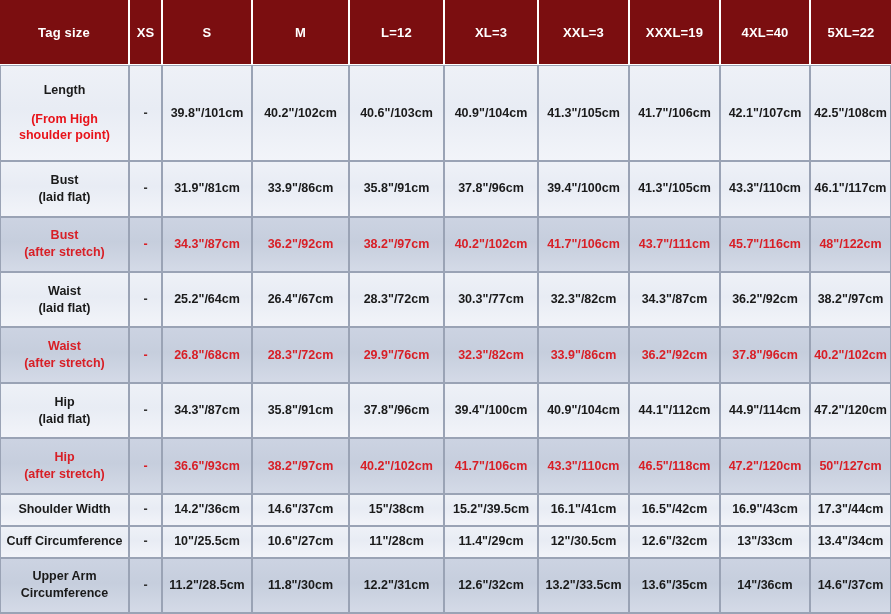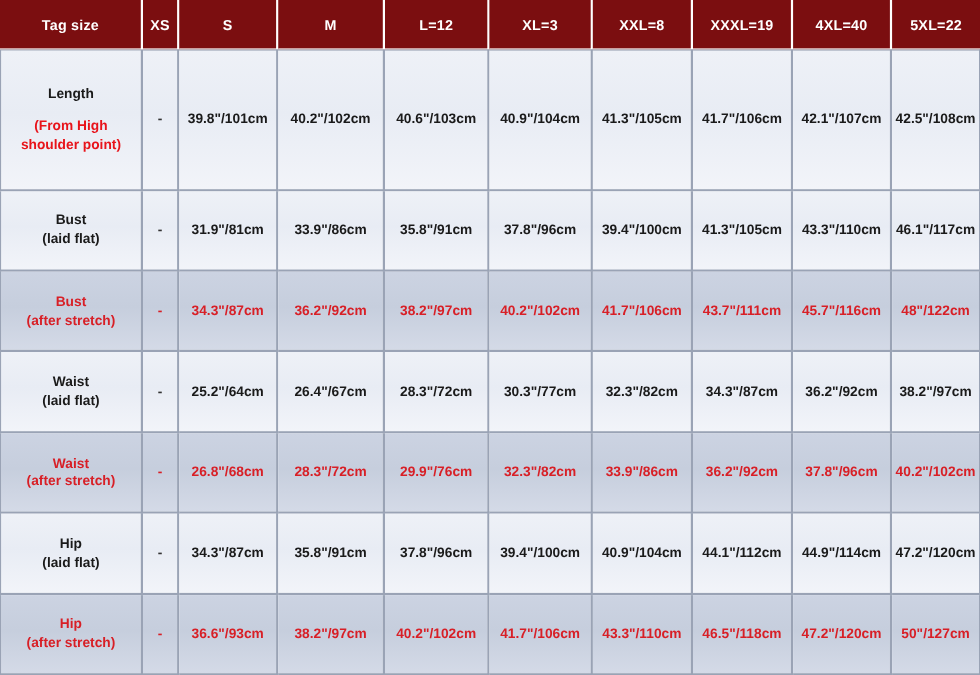--- a/index.html
+++ b/index.html
@@ -26,21 +26,21 @@
 
   
   thead tr.header-row th {
     background: #7b0e10;
     color: #ffffff;
     font-size: 13px;
     font-weight: bold;
     text-align: center;
     vertical-align: middle;
     height: 40px;
-    padding: 2px 2px;
+    padding: 12px 2px;
     border-right: 2px solid #ffffff;
     border-bottom: 1px solid #ffffff;
     letter-spacing: 0.2px;
     white-space: nowrap;
   }
   thead tr.header-row th:last-child {
     border-right: none;
     margin-top: 31px;
   }
 
@@ -128,21 +128,21 @@
     <col style="width:80px">
   </colgroup>
   <thead>
     <tr class="header-row">
         <th>Tag size</th>
         <th>XS</th>
         <th>S</th>
         <th>M</th>
         <th>L=12</th>
         <th>XL=3</th>
-        <th>XXL=8</th>
+        <th>XXL=3</th>
         <th>XXXL=19</th>
         <th>4XL=40</th>
         <th>5XL=22</th>
       </tr>
   </thead>
   <tbody>
       <tr class="band-light length-row">
         <td class="label-cell">
           <span class="label-main">Length</span>
           <span class="label-sub red">(From High shoulder point)</span>
@@ -240,14 +240,57 @@
         <td class="xs-cell">-</td>
         <td>36.6"/93cm</td>
         <td>38.2"/97cm</td>
         <td>40.2"/102cm</td>
         <td>41.7"/106cm</td>
         <td>43.3"/110cm</td>
         <td>46.5"/118cm</td>
         <td>47.2"/120cm</td>
         <td>50"/127cm</td>
       </tr>
+      <tr class="band-light">
+        <td class="label-cell">
+          <span class="label-main">Shoulder Width</span>
+        </td>
+        <td class="xs-cell">-</td>
+        <td>14.2"/36cm</td>
+        <td>14.6"/37cm</td>
+        <td>15"/38cm</td>
+        <td>15.2"/39.5cm</td>
+        <td>16.1"/41cm</td>
+        <td>16.5"/42cm</td>
+        <td>16.9"/43cm</td>
+        <td>17.3"/44cm</td>
+      </tr>
+      <tr class="band-light">
+        <td class="label-cell">
+          <span class="label-main">Cuff Circumference</span>
+        </td>
+        <td class="xs-cell">-</td>
+        <td>10"/25.5cm</td>
+        <td>10.6"/27cm</td>
+        <td>11"/28cm</td>
+        <td>11.4"/29cm</td>
+        <td>12"/30.5cm</td>
+        <td>12.6"/32cm</td>
+        <td>13"/33cm</td>
+        <td>13.4"/34cm</td>
+      </tr>
+      <tr class="band-dark">
+        <td class="label-cell">
+          <span class="label-main">Upper Arm</span>
+          <span class="label-sub">Circumference</span>
+        </td>
+        <td class="xs-cell">-</td>
+        <td>11.2"/28.5cm</td>
+        <td>11.8"/30cm</td>
+        <td>12.2"/31cm</td>
+        <td>12.6"/32cm</td>
+        <td>13.2"/33.5cm</td>
+        <td>13.6"/35cm</td>
+        <td>14"/36cm</td>
+        <td>14.6"/37cm</td>
+      </tr>
     </tbody>
 </table>
 
 </body></html>

